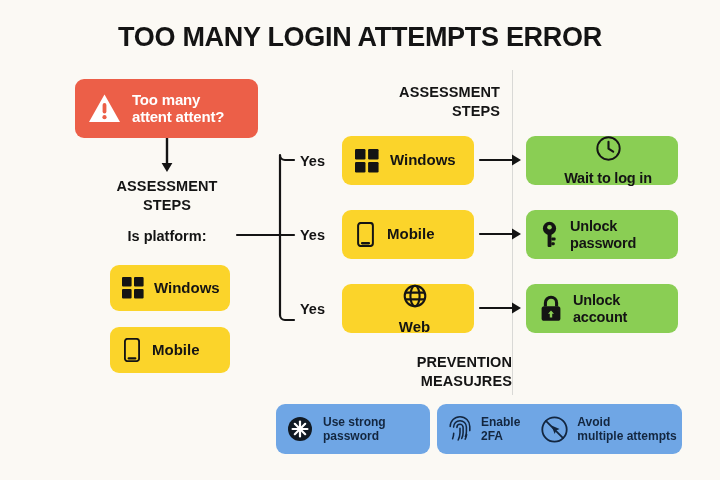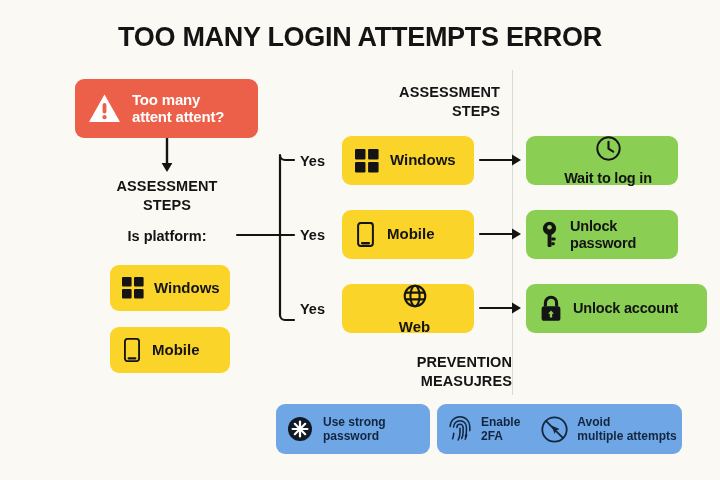--- a/index.html
+++ b/index.html
@@ -99,21 +99,21 @@
   #mid-windows { left: 342px; top: 136px; width: 132px; height: 49px; padding-left: 13px; gap: 11px; }
   #mid-mobile  { left: 342px; top: 210px; width: 132px; height: 49px; padding-left: 15px; gap: 13px; }
   #mid-web     { left: 342px; top: 284px; width: 132px; height: 49px; padding-left: 13px; gap: 11px; flex-direction: column; }
 
   
   .green { background: #8ACE54; }
   .green .plabel { font-size: 14.5px; color: #141414; letter-spacing: -0.2px; }
 
   #g-wait   { left: 526px; top: 136px; width: 152px; height: 49px; padding-left: 12px; gap: 9px; flex-direction: column; }
   #g-reset  { left: 526px; top: 210px; width: 152px; height: 49px; padding-left: 14px; gap: 11px; }
-  #g-unlock { left: 526px; top: 284px; width: 181px; height: 49px; padding-left: 14px; gap: 11px; }
+  #g-unlock { left: 526px; top: 284px; width: 152px; height: 49px; padding-left: 14px; gap: 11px; }
 
   
   .blue { background: #6FA6E5; }
   .blue .plabel { font-size: 12px; color: #13263f; line-height: 1.2; }
 
   #b-strong { left: 276px; top: 404px; width: 154px; height: 50px; padding-left: 11px; gap: 10px; }
   #b-group  { left: 437px; top: 404px; width: 245px; height: 50px; padding-left: 11px; gap: 9px; }
   #b-group .sub {
     display: flex;
     align-items: center;

